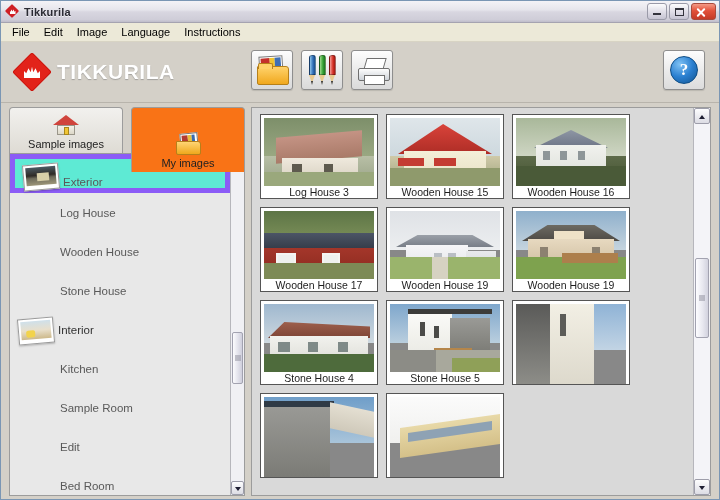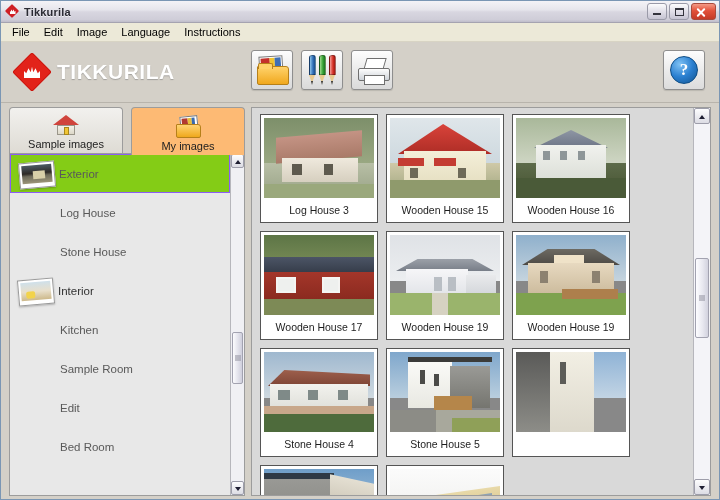--- a/index.html
+++ b/index.html
@@ -195,21 +195,21 @@
     border:1px solid #9c9c9c;border-bottom:none;
     border-radius:4px 4px 0 0;
     box-sizing:border-box;
     display:flex;flex-direction:column;align-items:center;justify-content:flex-end;
     padding-bottom:3px;
   }
   .tab.inactive{
     left:0;background:linear-gradient(to bottom,#f2f1ee,#dedbd4);
   }
   .tab.active{
-    left:122px;background:#fdba74;height:48px;border-color:#9c9c9c;z-index:3;
+    left:122px;background:#f97316;height:65px;border-color:#9c9c9c;z-index:3;
   }
   .tab-label{font-size:11px;color:#222;}
   .tab-icon{width:26px;height:22px;position:relative;margin-bottom:2px;}
 
   
   .ic-house .roof{
     position:absolute;left:0;top:1px;width:0;height:0;
     border-left:13px solid transparent;border-right:13px solid transparent;border-bottom:10px solid #d0443c;
   }
   .ic-house .wall{
@@ -263,22 +263,23 @@
   .thumb-int .img{background:linear-gradient(to bottom,#cfe0ea 0%,#e8dfcb 52%,#cdb98b 100%);}
   .thumb-int .img::after{
     content:"";position:absolute;left:18%;top:52%;width:30%;height:38%;
     background:#f2d34c;border-radius:2px;
   }
   .sb-item .sb-label{
     font-size:11.5px;color:#595959;
   }
   .sb-item.indent .sb-label{margin-left:50px;}
   .sb-item.selected{
-    border:1px solid #8b5cf6;
-    background:#84cc16;
+    border:5px solid #8b5cf6;
+    background:#5eead4;
+    align-items:flex-end;
   }
   .sb-item.dark .sb-label{color:#333;}
 
   
   .sb-scroll{
     position:absolute;right:0;top:0;width:14px;bottom:0;
     background:#f0f0f4;border-left:1px solid #b6b6bc;box-sizing:border-box;
   }
   .sb-scroll .up,.sb-scroll .down{
     position:absolute;left:0;width:13px;height:14px;
@@ -315,21 +316,21 @@
   .gal-inner{
     position:absolute;left:0;top:0;right:17px;bottom:0;
     background:#d9d9d9;
     padding:6px 0 0 8px;box-sizing:border-box;
     overflow:hidden;
   }
   .grid{
     display:flex;flex-wrap:wrap;gap:8px 8px;
   }
   .card{
-    width:118px;height:109px;background:#fff;
+    width:118px;height:85px;background:#fff;
     border:1px solid #555;box-sizing:border-box;
     padding:3px 3px 0 3px;
     display:flex;flex-direction:column;
   }
   .card .photo{
     width:110px;height:80px;position:relative;overflow:hidden;
     background:#888;
   }
   .card .cap{
     flex:1;display:flex;align-items:center;justify-content:center;
@@ -476,20 +477,23 @@
           <div class="thumb thumb-ext">
               <div class="frame">
                 <div class="img"></div>
               </div>
             </div>
           <div class="sb-label">Exterior</div>
         </div>
 
         <div class="sb-item indent">
           <div class="sb-label">Log House</div>
+        </div>
+        <div class="sb-item indent">
+          <div class="sb-label">Wooden House</div>
         </div>
         <div class="sb-item indent">
           <div class="sb-label">Stone House</div>
         </div>
 
         <div class="sb-item dark">
           <div class="thumb thumb-int">
               <div class="frame">
                 <div class="img"></div>
               </div>

